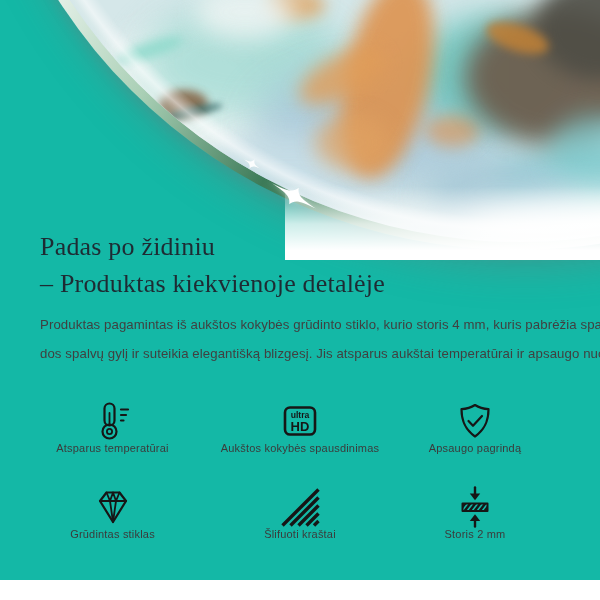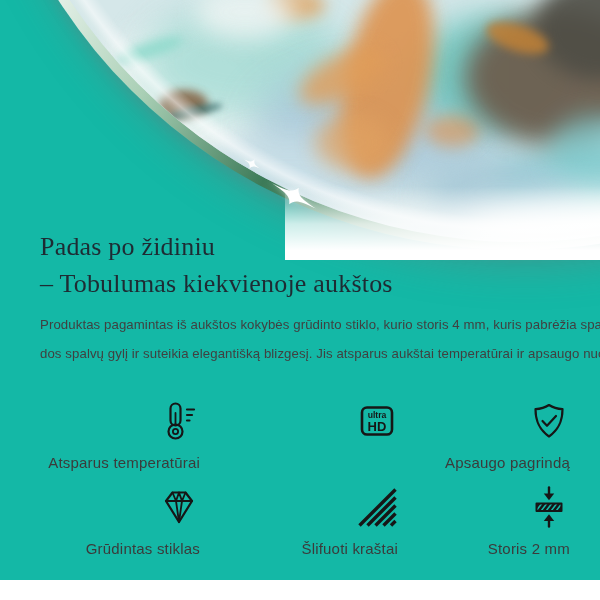--- a/index.html
+++ b/index.html
@@ -35,24 +35,24 @@
     font-size:26px;line-height:37px;color:#1e2b33;letter-spacing:.2px;
   }
   .title span{display:block;}
   .desc{
     position:absolute;left:40px;top:311px;width:530px;z-index:5;margin:0;
     font-size:13.2px;line-height:28.5px;color:#404040;letter-spacing:.1px;
   }
   .desc span{display:block;white-space:nowrap;}
   
   .feature{
-    position:absolute;display:flex;flex-direction:column;align-items:flex-end;z-index:5;
+    position:absolute;display:flex;flex-direction:column;align-items:center;z-index:5;
   }
   .feature .label{
-    margin-top:12px;font-size:15px;color:#3b3b3b;letter-spacing:.2px;text-align:center;white-space:nowrap;
+    font-size:11px;color:#3b3b3b;letter-spacing:.2px;text-align:center;white-space:nowrap;
   }
   .f-r1{top:400px;} .f-r2{top:486px;}
   .f-c1{left:25px;width:175px;} .f-c2{left:202px;width:196px;} .f-c3{left:380px;width:190px;}
   .icon{width:42px;height:42px;display:block;}
   .icon .s{fill:none;stroke:#161616;stroke-width:2.2;stroke-linecap:round;stroke-linejoin:round;}
   .icon .thin{stroke-width:1.8;}
   .icon .fillb{fill:#161616;stroke:none;}
   .icon text{fill:#161616;font-family:"Liberation Sans",sans-serif;}
 </style>
 </head>
@@ -99,21 +99,21 @@
     </svg>
     <svg class="sparkle" style="left:242px;top:154px;" width="20" height="20" viewBox="0 0 20 20">
       <g transform="translate(10,10) rotate(30) scale(1.5,0.9)">
         <path d="M0,-6 C.7,-1.7 1.7,-.7 6,0 C1.7,.7 .7,1.7 0,6 C-.7,1.7 -1.7,.7 -6,0 C-1.7,-.7 -.7,-1.7 0,-6 Z" fill="#ffffff" opacity=".9"></path>
       </g>
     </svg>
   </div>
 
   <h1 class="title">
     <span>Padas po židiniu</span>
-    <span>– Tobulumas kiekvienoje aukštos</span>
+    <span>– Produktas kiekvienoje detalėje</span>
   </h1>
 
   <p class="desc">
     <span>Produktas pagamintas iš aukštos kokybės grūdinto stiklo, kurio storis 4 mm, kuris pabrėžia spau-</span>
     <span>dos spalvų gylį ir suteikia elegantišką blizgesį. Jis atsparus aukštai temperatūrai ir apsaugo nuo</span>
   </p>
 
   <div class="feature f-r1 f-c1">
     <svg class="icon" viewBox="0 0 42 42">
       <rect class="s" x="12.5" y="3.5" width="10" height="22" rx="5"></rect>
@@ -124,20 +124,21 @@
     </svg>
     <div class="label">Atsparus temperatūrai</div>
   </div>
 
   <div class="feature f-r1 f-c2">
     <svg class="icon" viewBox="0 0 42 42">
       <rect class="s" x="6" y="7.5" width="30" height="27" rx="5" style="stroke-width:2.6"></rect>
       <text x="21" y="18" text-anchor="middle" font-size="8.6" font-weight="700">ultra</text>
       <text x="21" y="30.5" text-anchor="middle" font-size="13" font-weight="700">HD</text>
     </svg>
+    <div class="label">Aukštos kokybės spausdinimas</div>
   </div>
 
   <div class="feature f-r1 f-c3">
     <svg class="icon" viewBox="0 0 42 42">
       <path class="s" d="M21,5 C25,7.6 29.8,8.9 34.5,9.1 C34.5,17.5 33.2,28 21,36.5 C8.8,28 7.5,17.5 7.5,9.1 C12.2,8.9 17,7.6 21,5 Z"></path>
       <path class="s" d="M14.5,21 L19,25.8 L28,16"></path>
     </svg>
     <div class="label">Apsaugo pagrindą</div>
   </div>
 

